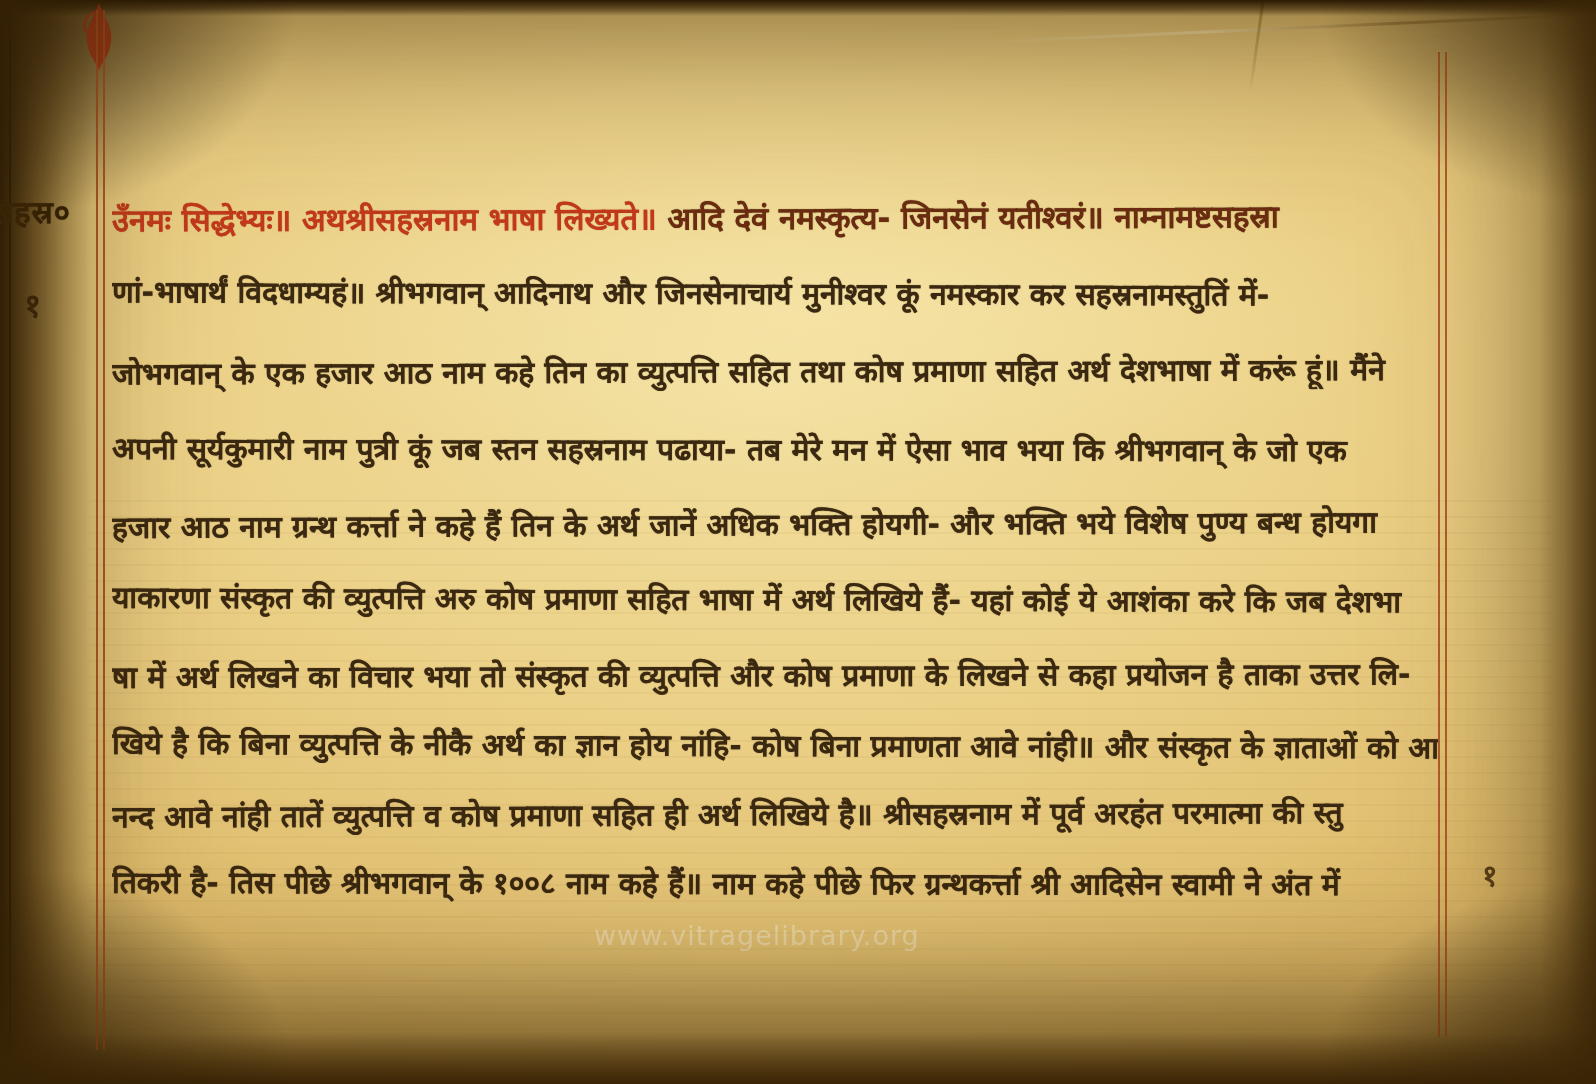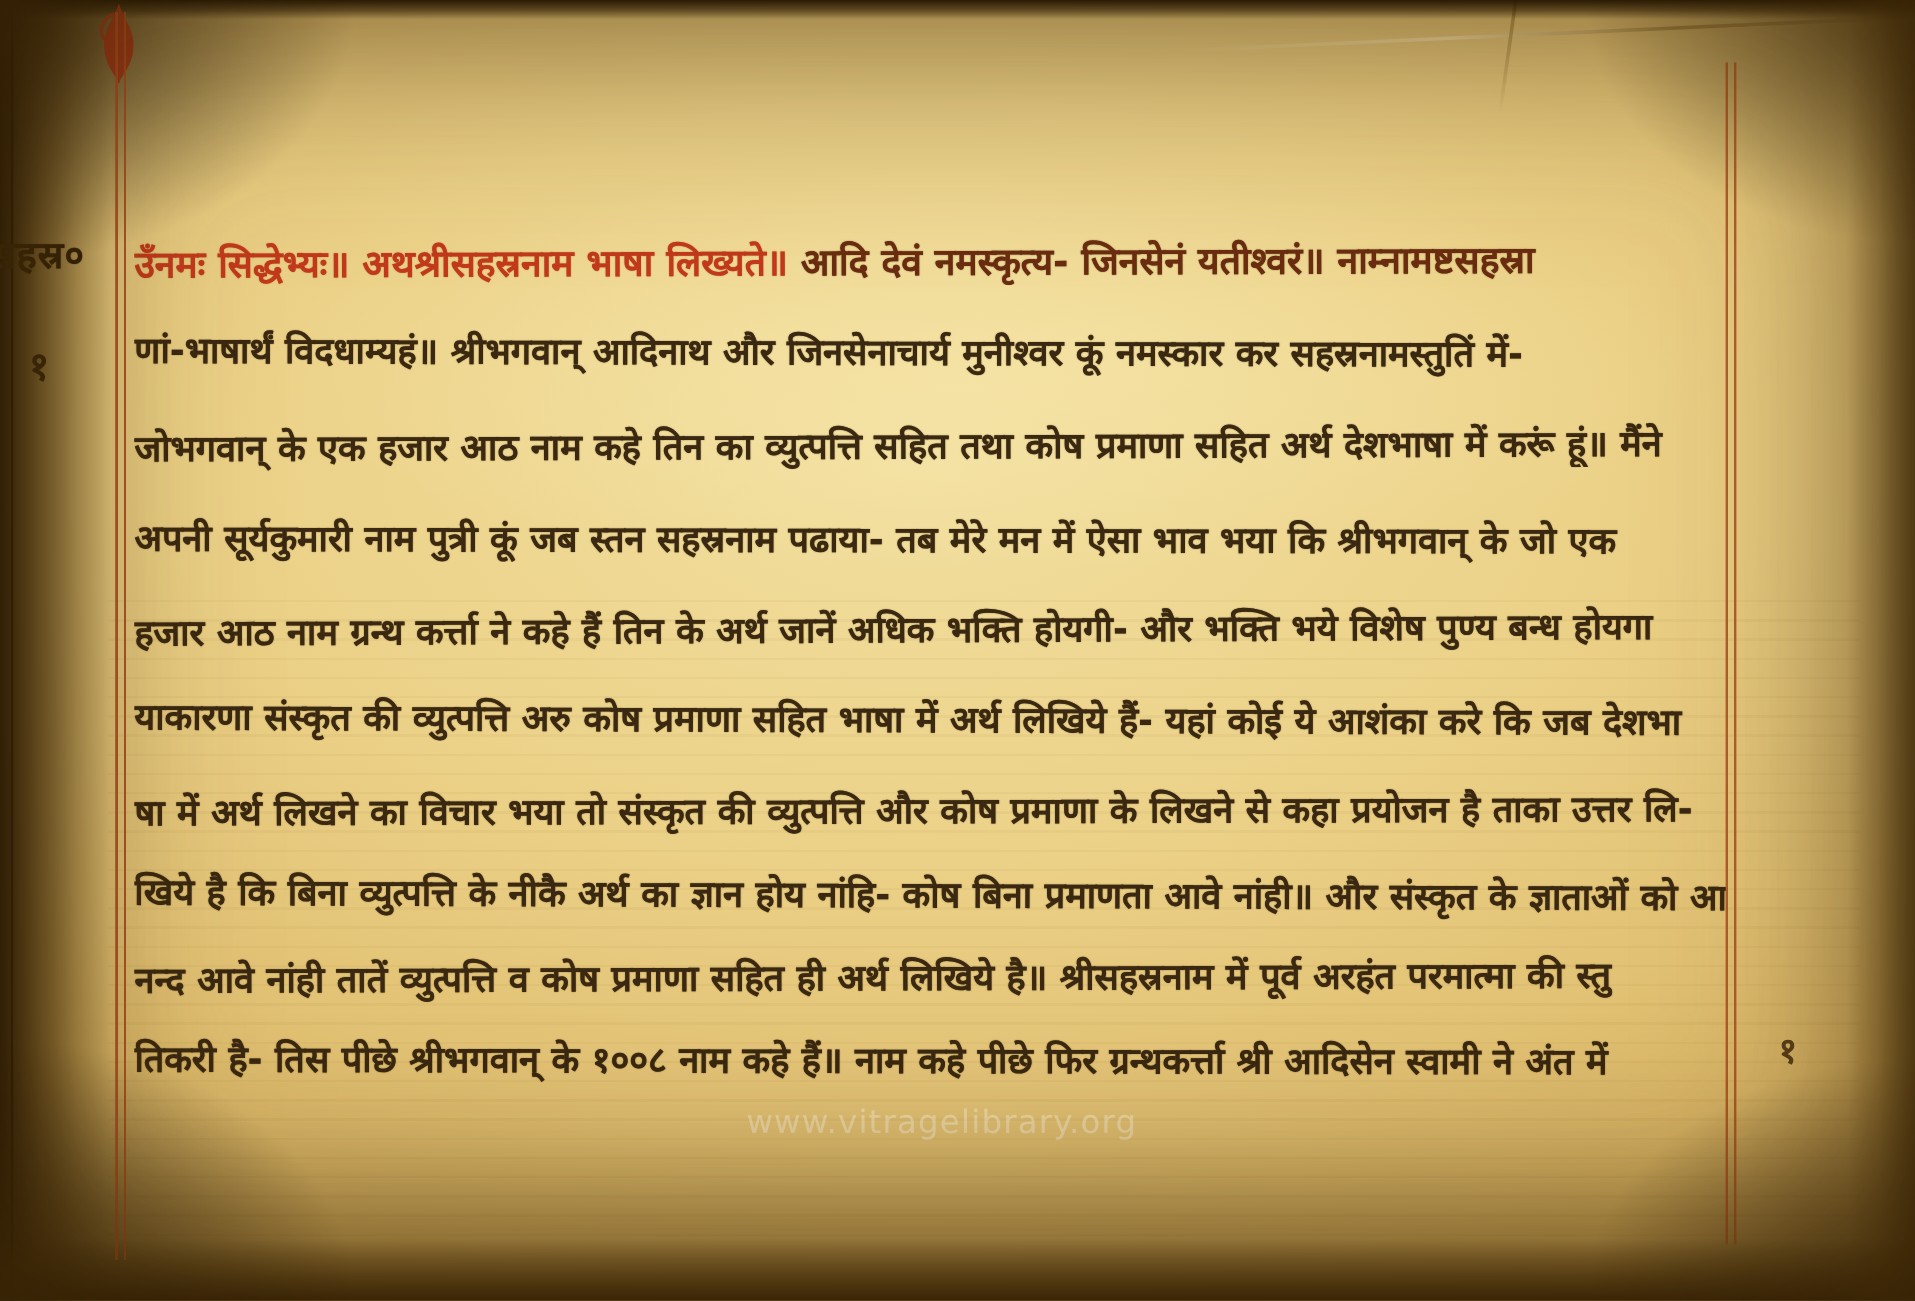--- a/index.html
+++ b/index.html
@@ -58,21 +58,21 @@
   .l5{top:503px;transform:rotate(-.25deg);}
   .l6{top:578px;transform:rotate(.2deg);}
   .l7{top:654px;transform:rotate(-.15deg);}
   .l8{top:724px;transform:rotate(.2deg);}
   .l9{top:793px;transform:rotate(-.2deg);}
   .l10{top:862px;transform:rotate(.1deg);}
   .ink-red{color:var(--red_ink,#c2391b);text-shadow:0 0 1px rgba(150,40,12,.6);}
   .ink-maroon{color:var(--maroon_ink,#63290f);}
   .folio-right{position:absolute;left:1482px;top:854px;font-size:30px;font-weight:bold;
     color:#4a3210;opacity:.9;}
-  .watermark{position:absolute;left:622px;top:920px;font-size:27px;letter-spacing:1px;
+  .watermark{position:absolute;left:594px;top:920px;font-size:27px;letter-spacing:1px;
     color:rgba(255,255,255,.34);font-weight:normal;}
 </style>
 </head>
 <body>
 
 <div class="stage">
 
   <div class="highlight"></div>
   <div class="laidlines"></div>
   <div class="crease"></div>

